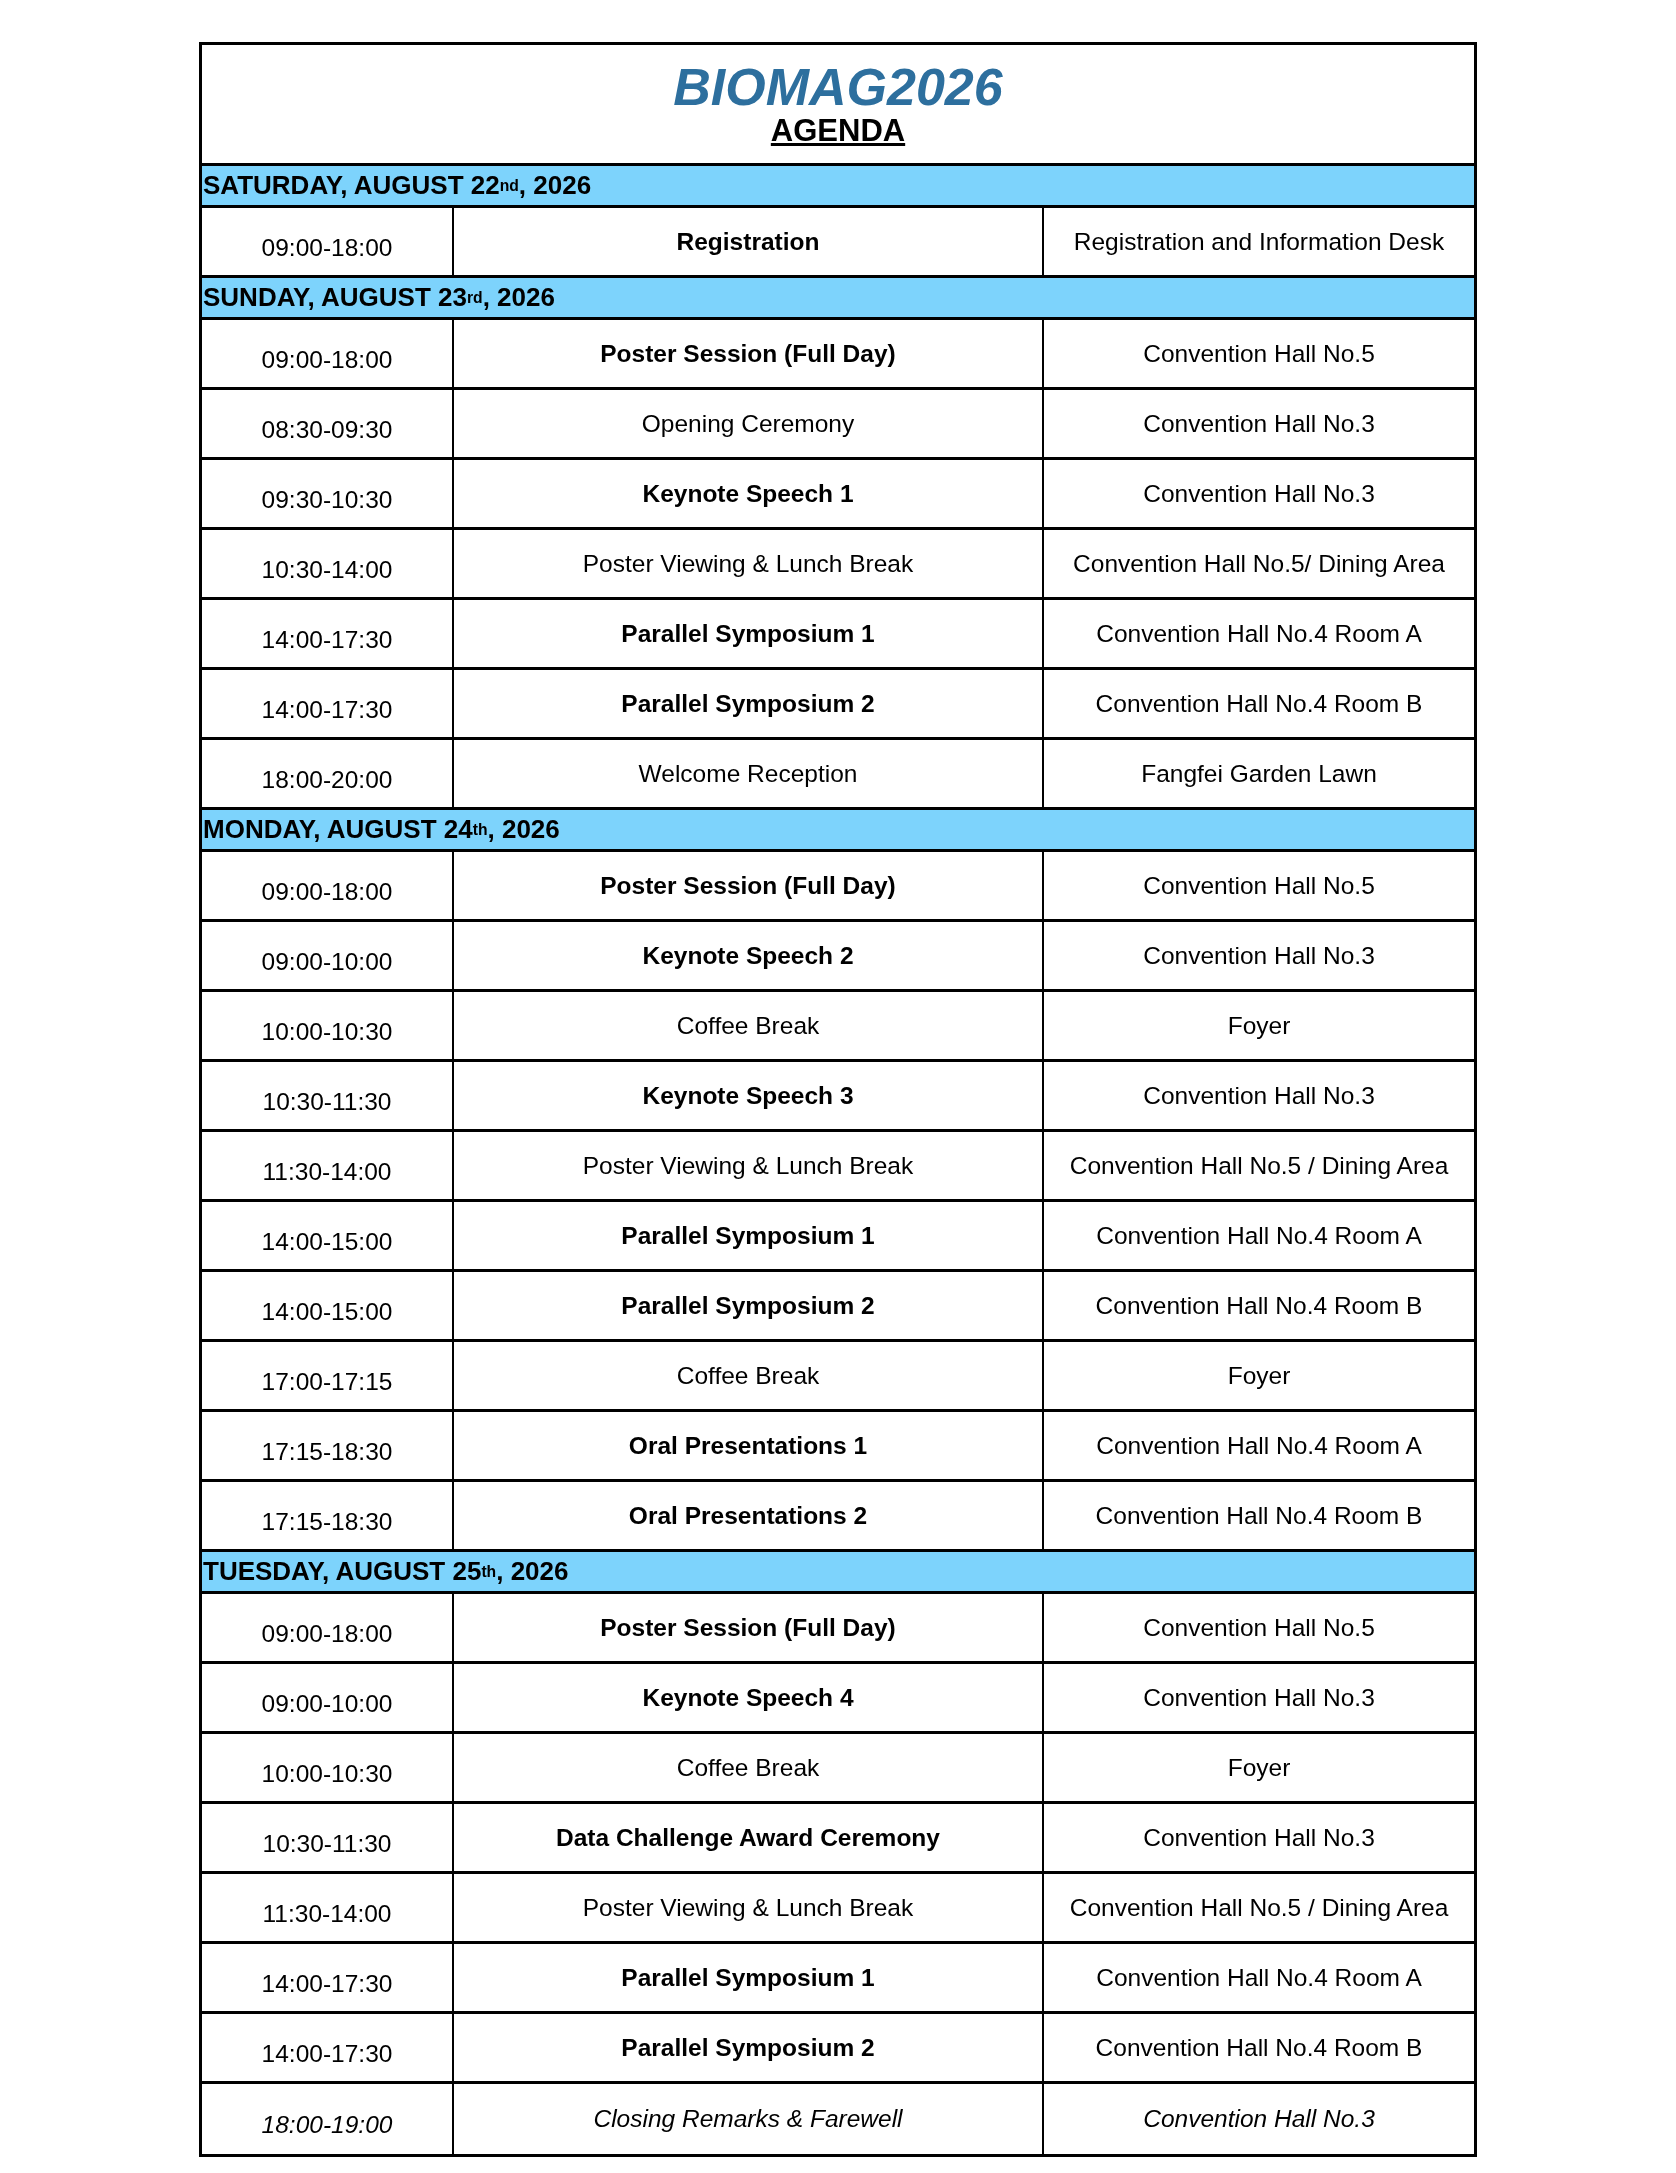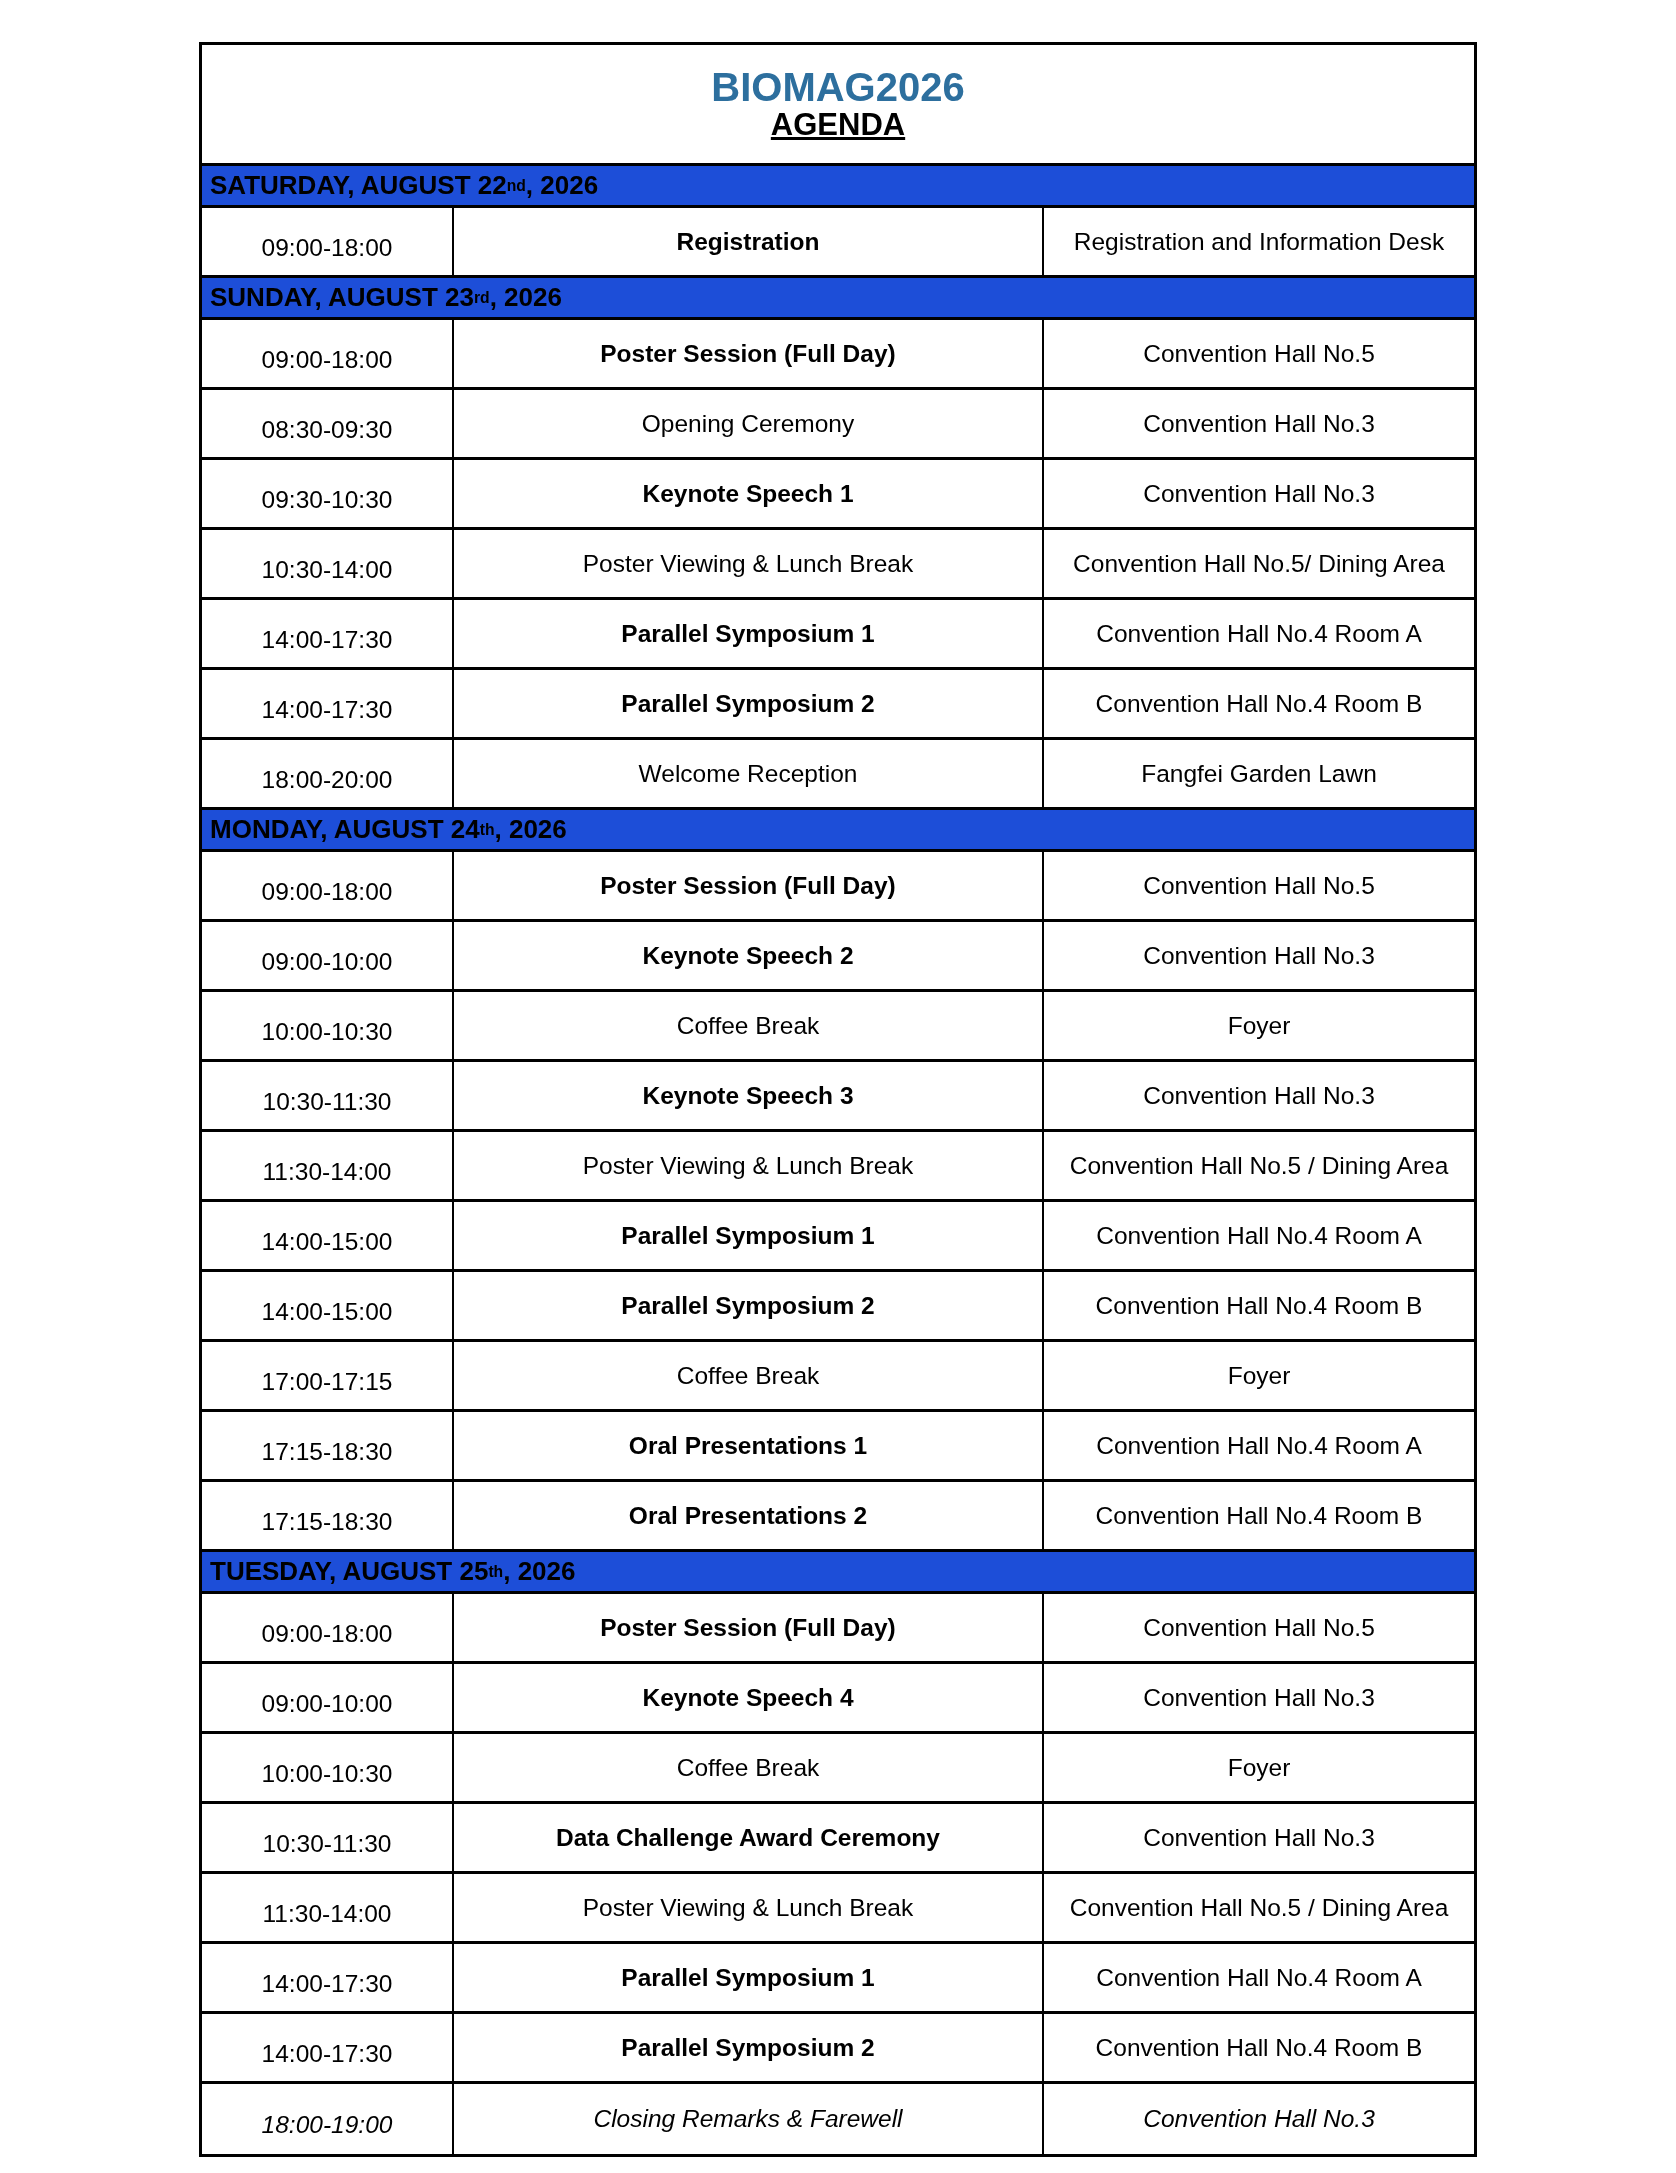--- a/index.html
+++ b/index.html
@@ -29,42 +29,43 @@
   .title-cell {
     height: 121px;
     display: flex;
     flex-direction: column;
     align-items: center;
     justify-content: center;
     border-bottom: 3.5px solid #000000;
     box-sizing: border-box;
   }
   .conf-title {
-    font-size: 40px;
+    font-size: 52px;
     font-weight: bold;
     line-height: 1.05;
     letter-spacing: 0px;
+    font-style: italic;
   }
   .conf-subtitle {
     font-size: 31px;
     font-weight: bold;
     color: #000000;
     line-height: 1.1;
     text-decoration: underline;
   }
   .day-header {
     height: 42px;
     display: flex;
     align-items: center;
-    padding-left: 8px;
+    padding-left: 1px;
     font-size: 26px;
     font-weight: bold;
     border-bottom: 3.5px solid #000000;
     box-sizing: border-box;
-    background: #1d4ed8;
+    background: #7dd3fc;
   }
   .day-header sup {
     font-size: 15.7px;
     line-height: 0;
     vertical-align: super;
   }
   .event-row {
     display: flex;
     height: 70px;
     border-bottom: 3.5px solid #000000;

